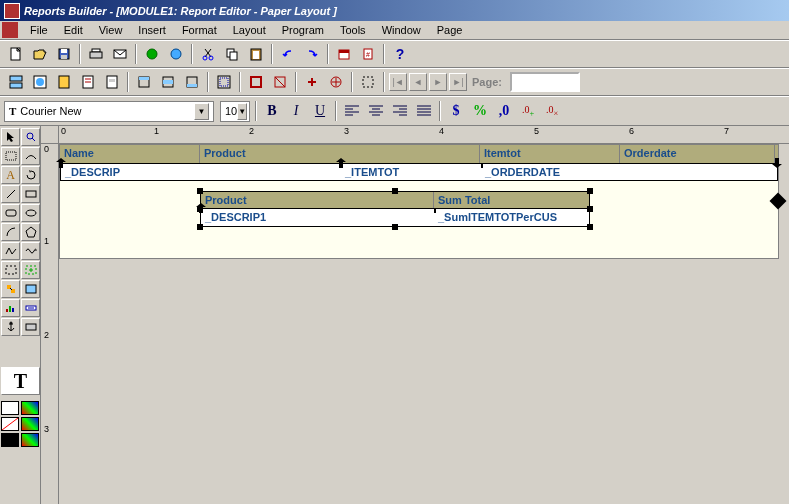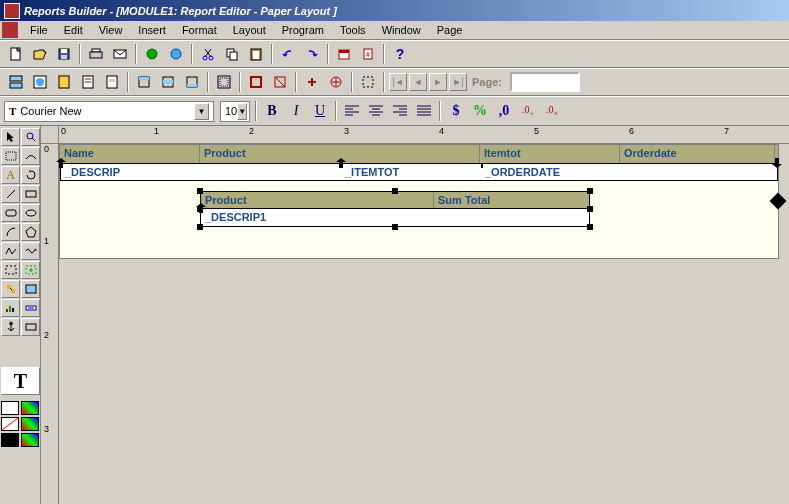--- a/index.html
+++ b/index.html
@@ -534,20 +534,21 @@
         <div class="anchor" style="right:-5px;top:-6px;transform:rotate(180deg)"></div>
       </div>
 
       <div class="selected-group">
         <div class="sel-header">
           <div class="header-cell" style="width:233px">Product</div>
           <div class="header-cell" style="width:155px;border-right:none">Sum Total</div>
         </div>
         <div class="sel-data">
           <div class="data-cell" style="width:233px">_DESCRIP1<div class="anchor" style="left:-5px;top:-6px"></div></div>
+          <div class="data-cell" style="width:155px;overflow:hidden;white-space:nowrap">_SumITEMTOTPerCUS<div class="anchor" style="left:-5px;top:-6px"></div></div>
         </div>
 
         <div class="sel-handle" style="top:-3px;left:-3px"></div>
         <div class="sel-handle" style="top:-3px;left:192px"></div>
         <div class="sel-handle" style="top:-3px;right:-3px"></div>
         <div class="sel-handle" style="top:15px;left:-3px"></div>
         <div class="sel-handle" style="top:15px;right:-3px"></div>
         <div class="sel-handle" style="bottom:-3px;left:-3px"></div>
         <div class="sel-handle" style="bottom:-3px;left:192px"></div>
         <div class="sel-handle" style="bottom:-3px;right:-3px"></div>

